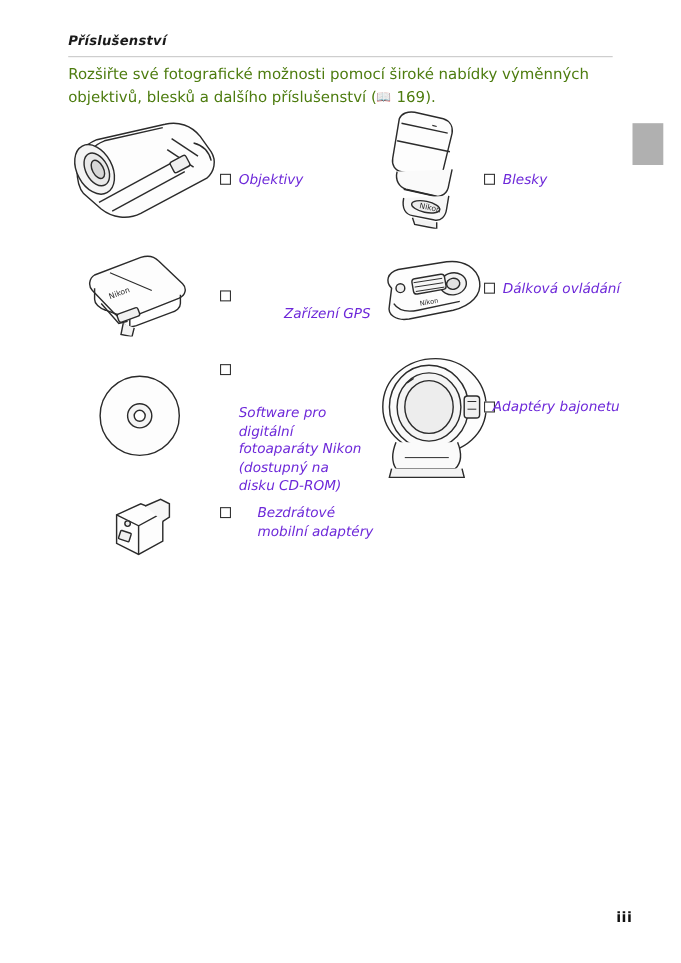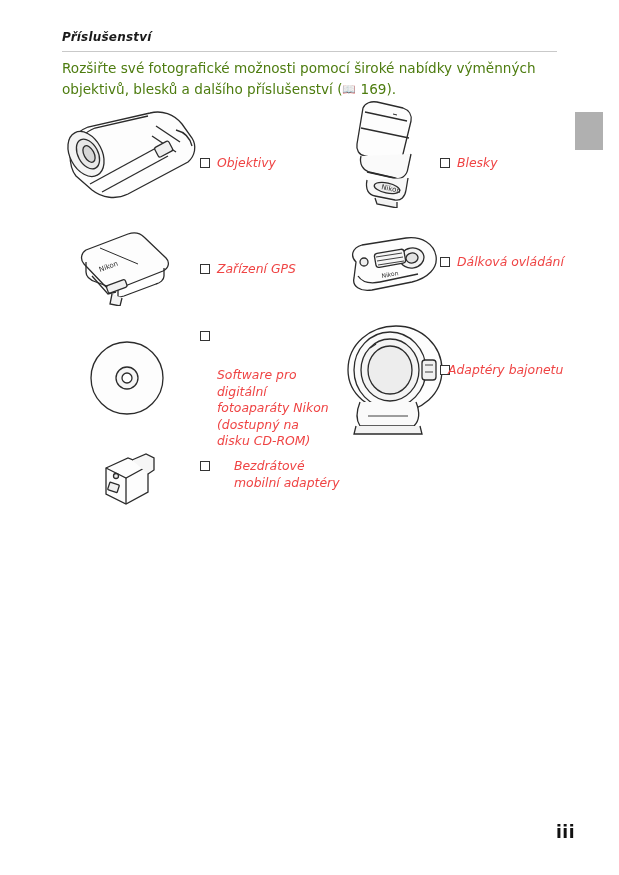--- a/index.html
+++ b/index.html
@@ -79,35 +79,35 @@
     height: 10px;
     border: 1px solid #333;
     background: #fff;
     box-sizing: border-box;
   }
   .item-label {
     position: absolute;
     font-size: 12.4px;
     font-style: italic;
     line-height: 16.6px;
-    color: #ef4444;
+    color: #6d28d9;
     width: 120px;
   }
 
   .art {
     position: absolute;
   }
   .art svg { display: block; }
 
   
   .folio {
     position: absolute;
     right: 44px;
     bottom: 33px;
-    font-size: 17px;
+    font-size: 13px;
     font-weight: bold;
     color: #111;
     letter-spacing: 0.5px;
   }
 </style>
 </head>
 <body>
 
 <div class="page">
 
@@ -173,21 +173,21 @@
         <path d="M20 48 L36 66 L44 64"></path>
         <rect x="34" y="58" width="20" height="8" rx="2" transform="rotate(-20 34 58)" fill="#f0f0f0"></rect>
         <path d="M40 66 L38 76 L48 78 L50 70" fill="#f4f4f4"></path>
         <path d="M28 20 L66 36" stroke-width="1"></path>
       </g>
       <text x="28" y="44" font-family="DejaVu Sans, sans-serif" font-size="7" fill="#2b2b2b" transform="rotate(-20 28 44)">Nikon</text>
     </svg>
   </div>
   <div class="item" style="left:200px; top:261px;">
     <span class="checkbox" style="left:0; top:3px;"></span>
-    <span class="item-label" style="left:17px; top:0;">Zařízení GPS</span>
+    <span class="item-label" style="left:17px; top:16px;text-align:right;">Zařízení GPS</span>
   </div>
 
   <div class="art" style="left:336px; top:236px;">
     <svg width="105" height="60" viewBox="0 0 105 60">
       <g fill="none" stroke="#2b2b2b" stroke-width="1.3">
         <path d="M20 26 C14 20 16 12 26 9 L70 2 C86 0 98 8 100 20 C102 32 92 42 76 46 L36 54 C24 56 16 50 18 42 Z" fill="#fdfdfd"></path>
         <path d="M22 40 C26 46 34 48 44 46 L82 38"></path>
         <ellipse cx="76" cy="22" rx="12" ry="10" transform="rotate(-10 76 22)" fill="#f2f2f2"></ellipse>
         <ellipse cx="76" cy="22" rx="6" ry="5" transform="rotate(-10 76 22)" fill="#e2e2e2"></ellipse>
         <rect x="38" y="18" width="30" height="14" rx="3" transform="rotate(-10 38 18)" fill="#f6f6f6"></rect>

